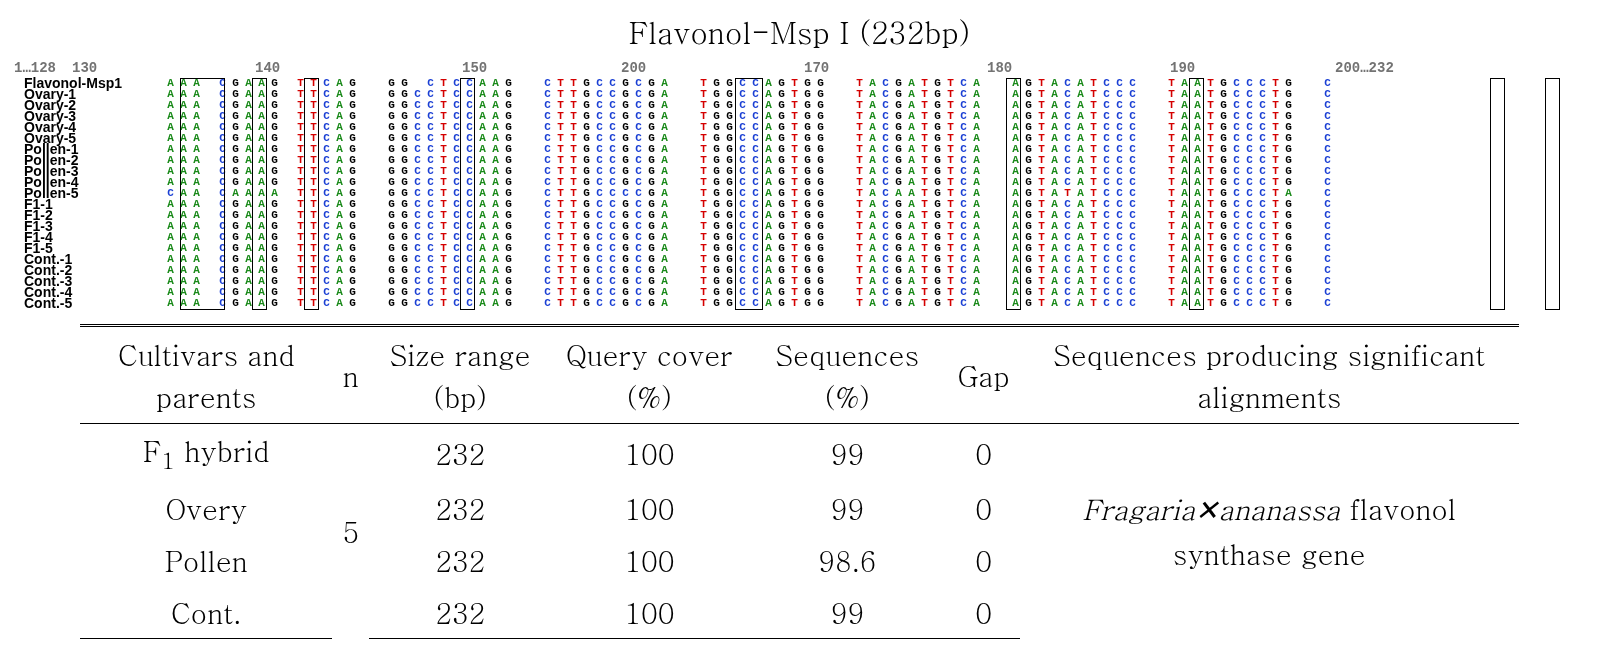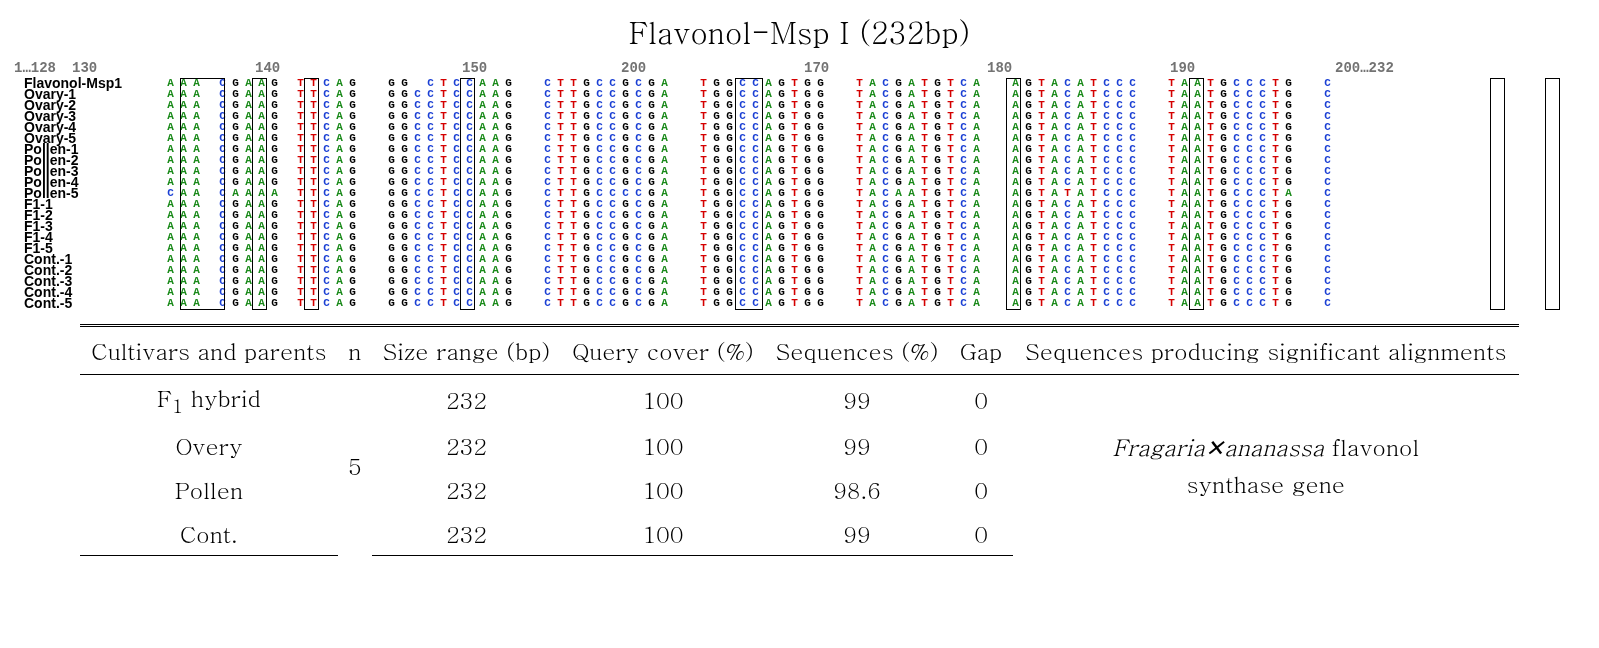--- a/index.html
+++ b/index.html
@@ -65,21 +65,21 @@
     position: absolute;
     top: 0;
     border: 1.5px solid #000;
     background: rgba(0,0,0,0);
     pointer-events: none;
     box-sizing: border-box;
   }
   .table-block {
     margin: 0 60px;
     font-family: "Batang", "Times New Roman", serif;
-    font-size: 23px;
+    font-size: 28px;
   }
   table {
     width: 100%;
     border-collapse: collapse;
   }
   thead tr {
     border-top: 3px double #000;
     border-bottom: 1px solid #000;
   }
   tbody tr.last-row td {

